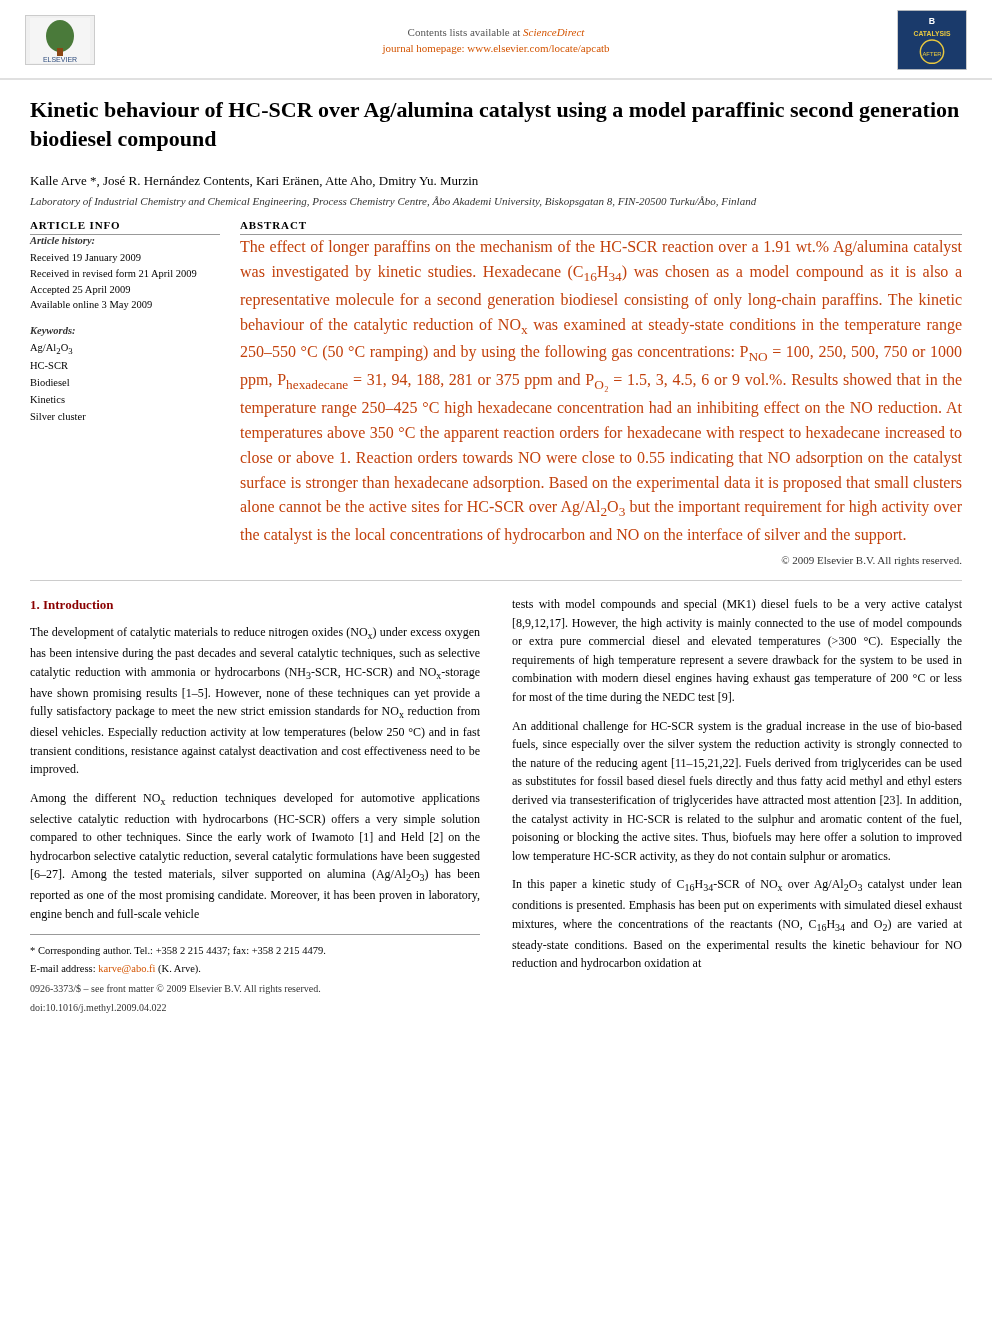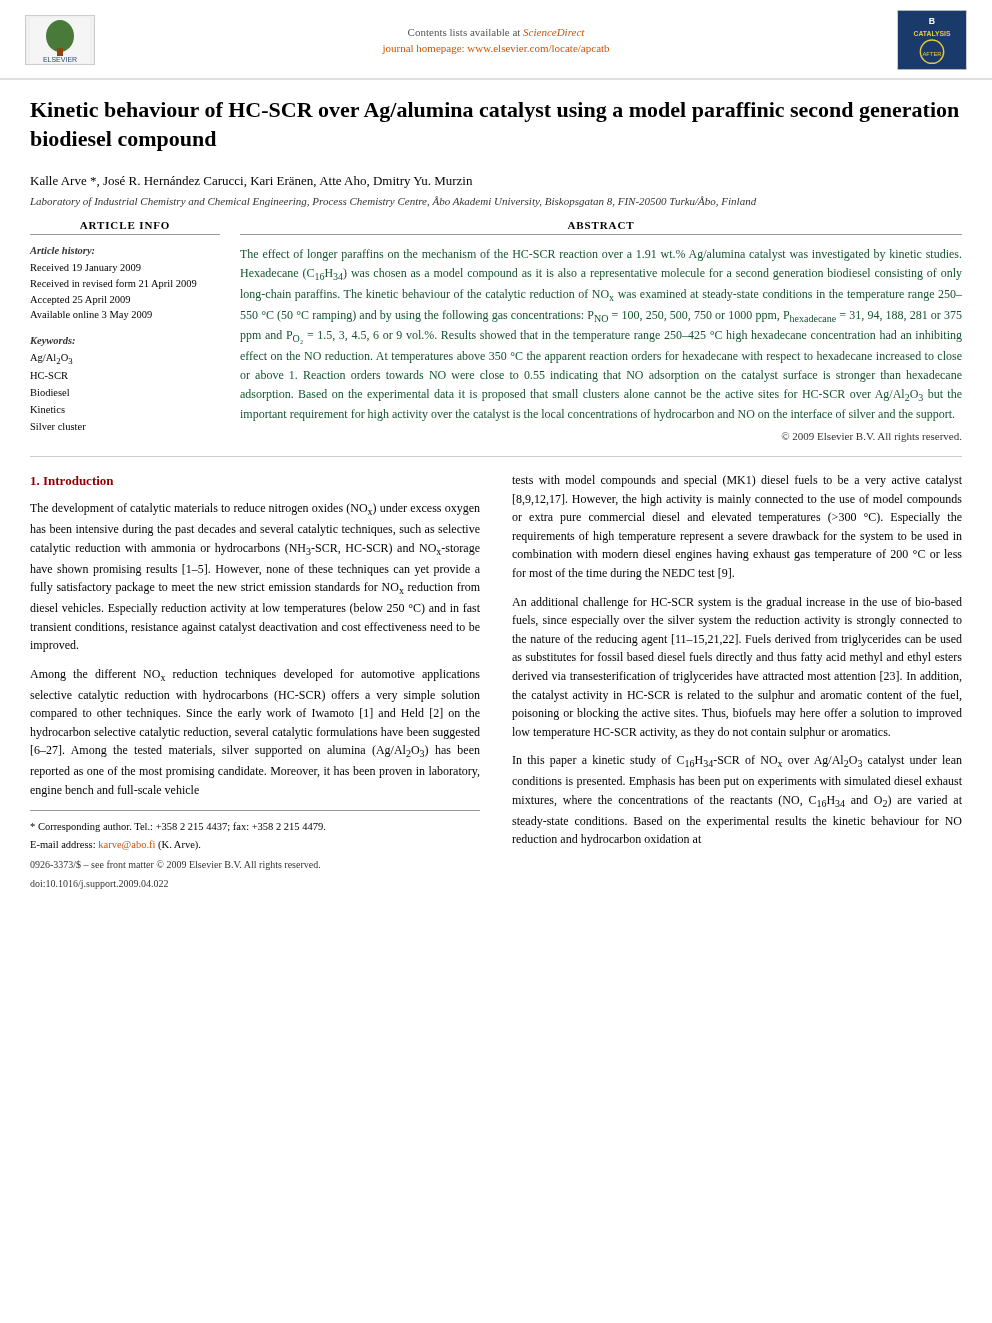--- a/index.html
+++ b/index.html
@@ -133,23 +133,22 @@
       flex: 1;
     }
     
     .section-header {
       font-size: 11px;
       font-weight: bold;
       letter-spacing: 0.08em;
       text-transform: uppercase;
       border-bottom: 1px solid #999;
       padding-bottom: 3px;
-      margin-bottom: 10px;
-      color: #000;
-      text-align: center;
+      margin-bottom: 0;
+      color: #000;
     }
     .info-label {
       font-size: 10.5px;
       font-style: italic;
       font-weight: bold;
       color: #333;
       margin-bottom: 4px;
     }
     .info-row {
       font-size: 10.5px;
@@ -159,24 +158,24 @@
     .keywords-section {
       margin-top: 12px;
     }
     .keyword-item {
       font-size: 10.5px;
       color: #000;
       line-height: 1.6;
     }
     
     .abstract-text {
-      font-size: 12px;
+      font-size: 16px;
       line-height: 1.55;
       text-align: justify;
-      color: #14532d;
+      color: #c2410c;
     }
     .copyright-line {
       text-align: right;
       font-size: 11px;
       color: #333;
       margin-top: 6px;
     }
     
     .divider {
       border: none;
@@ -264,21 +263,21 @@
         </svg>
       </div>
     </div>
   </div>
 
   <div class="main-content">
 
     <div class="article-title">Kinetic behaviour of HC-SCR over Ag/alumina catalyst using a model paraffinic second generation biodiesel compound</div>
 
     <div class="authors">
-      <span>Kalle Arve *, José R. Hernández Carucci, Kari Eränen, Atte Aho, Dmitry Yu. Murzin</span>
+      <span>Kalle Arve *, José R. Hernández Contents, Kari Eränen, Atte Aho, Dmitry Yu. Murzin</span>
     </div>
 
     <div class="affiliation">Laboratory of Industrial Chemistry and Chemical Engineering, Process Chemistry Centre, Åbo Akademi University, Biskopsgatan 8, FIN-20500 Turku/Åbo, Finland</div>
 
     <div class="two-col">
 
       <div class="col-left">
         <div class="section-header">ARTICLE INFO</div>
 
         <div class="info-label">Article history:</div>
@@ -323,21 +322,21 @@
         <p>
           Among the different NO<sub>x</sub> reduction techniques developed for automotive applications selective catalytic reduction with hydrocarbons (HC-SCR) offers a very simple solution compared to other techniques. Since the early work of Iwamoto [1] and Held [2] on the hydrocarbon selective catalytic reduction, several catalytic formulations have been suggested [6–27]. Among the tested materials, silver supported on alumina (Ag/Al<sub>2</sub>O<sub>3</sub>) has been reported as one of the most promising candidate. Moreover, it has been proven in laboratory, engine bench and full-scale vehicle
         </p>
 
         <div class="footnotes">
           <div class="footnote-item">* Corresponding author. Tel.: +358 2 215 4437; fax: +358 2 215 4479.</div>
           <div class="footnote-item">
             E-mail address: <span style="color:#d35400;">karve@abo.fi</span> (K. Arve).
           </div>
           <div class="issn-line">0926-3373/$ – see front matter © 2009 Elsevier B.V. All rights reserved.</div>
-          <div class="issn-line">doi:10.1016/j.support.2009.04.022</div>
+          <div class="issn-line">doi:10.1016/j.methyl.2009.04.022</div>
         </div>
       </div>
 
       <div class="body-col">
         <p>
           tests with model compounds and special (MK1) diesel fuels to be a very active catalyst [8,9,12,17]. However, the high activity is mainly connected to the use of model compounds or extra pure commercial diesel and elevated temperatures (&gt;300 °C). Especially the requirements of high temperature represent a severe drawback for the system to be used in combination with modern diesel engines having exhaust gas temperature of 200 °C or less for most of the time during the NEDC test [9].
         </p>
 
         <p>
           An additional challenge for HC-SCR system is the gradual increase in the use of bio-based fuels, since especially over the silver system the reduction activity is strongly connected to the nature of the reducing agent [11–15,21,22]. Fuels derived from triglycerides can be used as substitutes for fossil based diesel fuels directly and thus fatty acid methyl and ethyl esters derived via transesterification of triglycerides have attracted most attention [23]. In addition, the catalyst activity in HC-SCR is related to the sulphur and aromatic content of the fuel, poisoning or blocking the active sites. Thus, biofuels may here offer a solution to improved low temperature HC-SCR activity, as they do not contain sulphur or aromatics.

